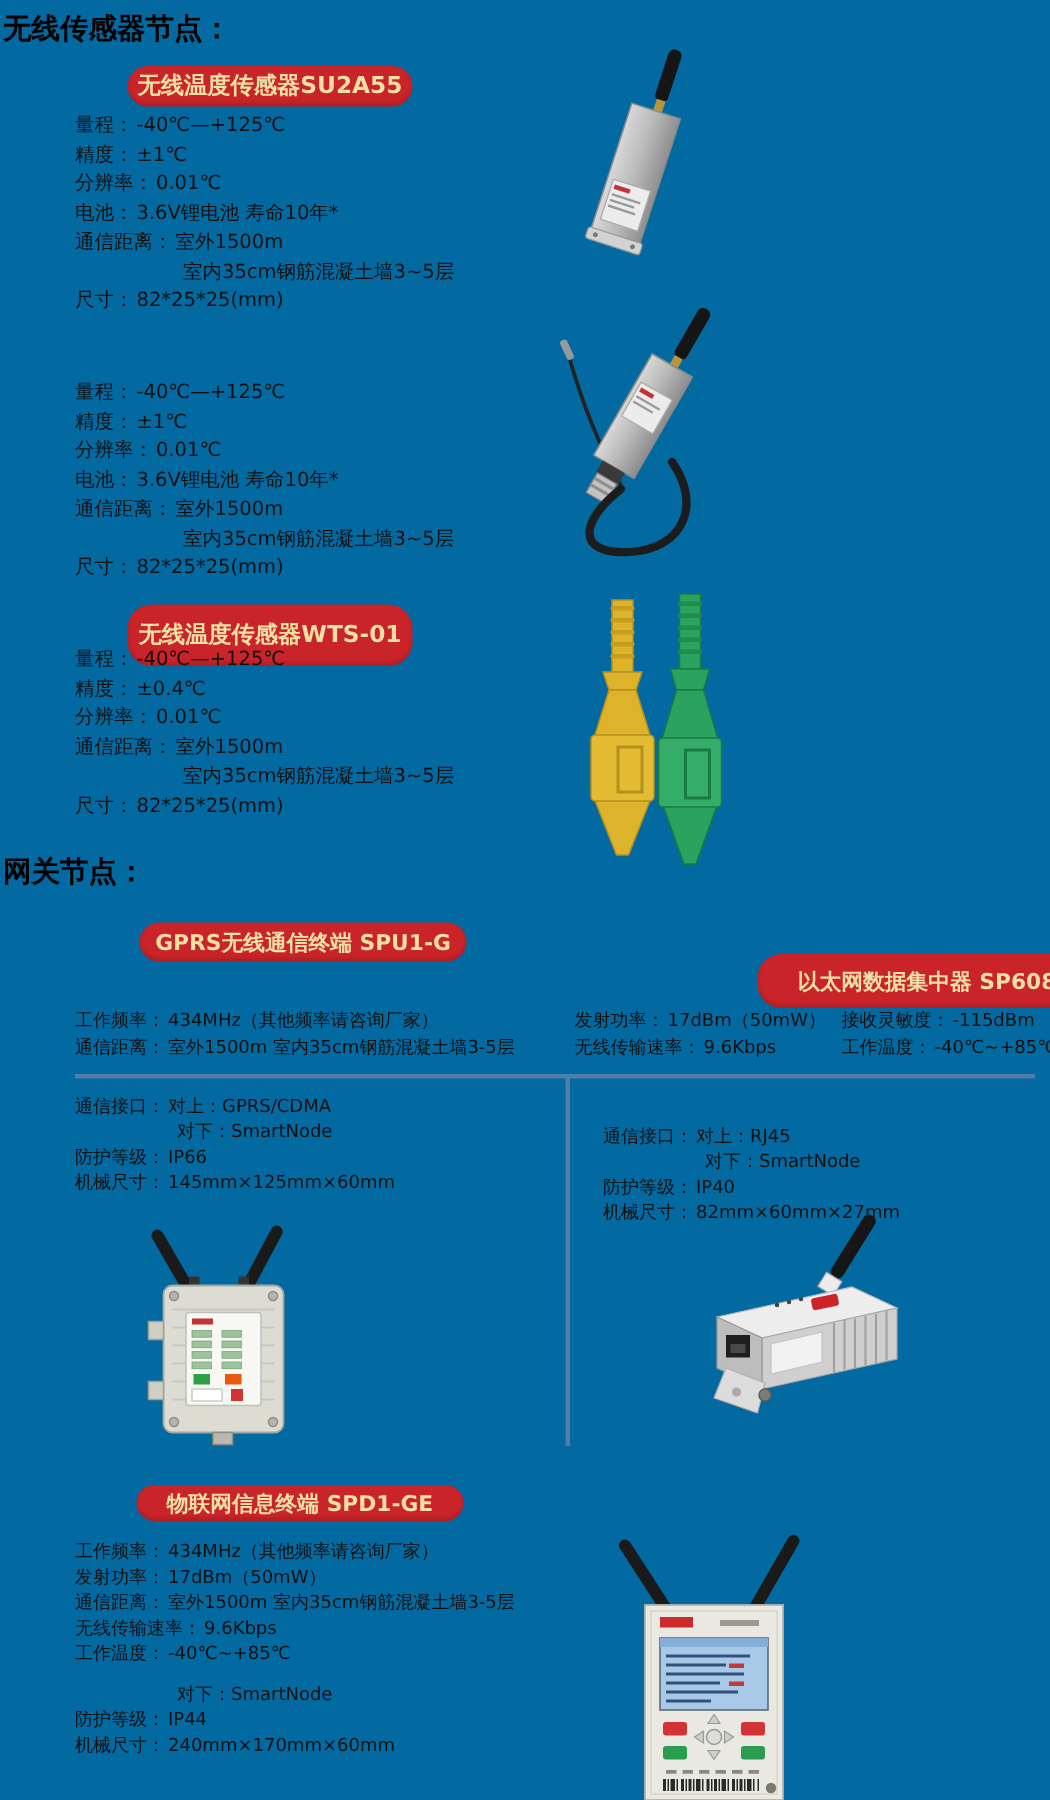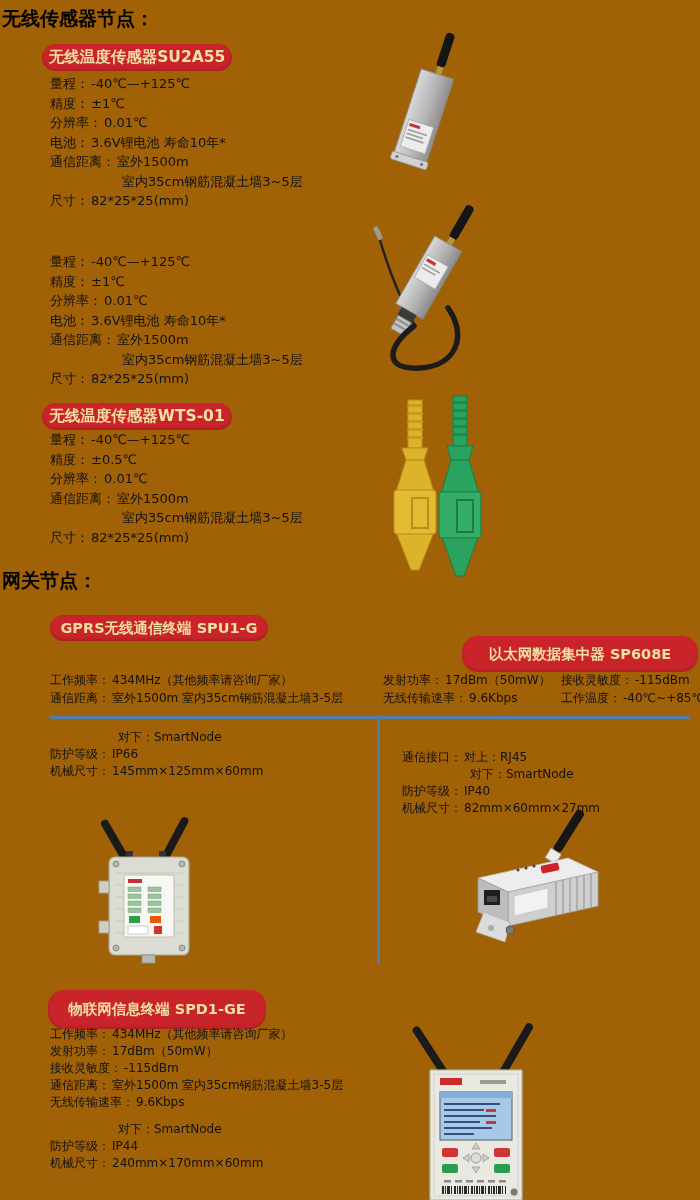--- a/index.html
+++ b/index.html
@@ -1,25 +1,25 @@
 <!DOCTYPE html>
 <html style="--badge-red: #c9242a; --badge-text: #f2dfa3; --divider-blue: #4f7dae;"><head>
 <meta charset="utf-8">
 <style>
   html,body { margin:0; padding:0; background:#fff; }
   body { font-family:"DejaVu Sans","Liberation Sans",sans-serif; }
-  .page { position:relative; width:700px; height:1200px; background:#a16207; overflow:hidden; }
+  .page { position:relative; width:700px; height:1200px; background:#0369a1; overflow:hidden; }
 
   .h1 { position:absolute; font-size:19px; font-weight:bold; color:#000; white-space:nowrap; }
 
   .badge {
     position:absolute; background:var(--badge-red,#c9242a);
     color:var(--badge-text,#f2dfa3); font-weight:bold; text-align:center;
     border-radius:16px; display:flex; align-items:center; justify-content:center;
-    white-space:nowrap; box-shadow: inset 0 -2px 3px rgba(0,0,0,.15);
+    white-space:nowrap; box-shadow: inset 0 -2px 3px rgba(0,0,0,.15); margin-left: 43px;
   }
   .badge.b-sensor { font-size:15.5px; }
   .badge.b-gw     { font-size:14.5px; }
 
   .specs { position:absolute; color:#111; font-weight:normal; }
   .spec-line { white-space:nowrap; }
   .sensor-specs .spec-line { font-size:13px; line-height:19.5px; }
   .gw-top .spec-line       { font-size:12px; line-height:18px; }
   .gw-details .spec-line   { font-size:12px; line-height:17px; }
   .bottom-specs .spec-line { font-size:12px; line-height:17px; }
@@ -104,24 +104,24 @@
         <rect x="63" y="75" width="15" height="1.5" fill="#9a9a9a"></rect>
         <rect x="65" y="120" width="17" height="9" fill="#3a3a3a"></rect>
         <rect x="66" y="129" width="15" height="15" fill="#c2c2c2" stroke="#808080" stroke-width="0.8"></rect>
         <rect x="66" y="132" width="15" height="2" fill="#8e8e8e"></rect>
         <rect x="66" y="137" width="15" height="2" fill="#8e8e8e"></rect>
       </g>
       <path d="M56 128 C 28 150, 26 172, 62 170 C 98 168, 110 138, 90 110" stroke="#1c1c1c" stroke-width="5.5" fill="none" stroke-linecap="round"></path>
     </svg>
   </div>
 
-  <div class="badge b-sensor" style="left:42px;top:403px;width:190px;height:27px;">无线温度传感器WTS-01</div>
+  <div class="badge b-sensor" style="left:42px;top:403px;width:190px;height:41px;">无线温度传感器WTS-01</div>
   <div class="specs sensor-specs" style="left:50px;top:430px;">
       <div class="spec-line"><span class="lbl">量程：</span><span class="val">-40℃—+125℃</span></div>
-      <div class="spec-line"><span class="lbl">精度：</span><span class="val">±0.5℃</span></div>
+      <div class="spec-line"><span class="lbl">精度：</span><span class="val">±0.4℃</span></div>
       <div class="spec-line"><span class="lbl">分辨率：</span><span class="val">0.01℃</span></div>
       <div class="spec-line"><span class="lbl">通信距离：</span><span class="val">室外1500m</span></div>
       <div class="spec-line" style="padding-left: 72px;"><span class="val">室内35cm钢筋混凝土墙3~5层</span></div>
       <div class="spec-line"><span class="lbl">尺寸：</span><span class="val">82*25*25(mm)</span></div>
     </div>
   <div class="photo" style="left:388px;top:392px;">
     <svg width="105" height="190" viewBox="0 0 105 190">
 
       <g stroke="#b5901c" stroke-width="1" fill="#dcb32a">
         <rect x="20" y="8" width="14" height="48"></rect>
@@ -156,20 +156,21 @@
   </div>
 
   <div class="h1" style="left:2px;top:568px;">网关节点：</div>
 
   <div class="badge b-gw" style="left:50px;top:615px;width:218px;height:26px;">GPRS无线通信终端 SPU1-G</div>
   <div class="specs gw-top" style="left:50px;top:671px;">
       <div class="spec-line"><span class="lbl">工作频率：</span><span class="val">434MHz（其他频率请咨询厂家）</span></div>
       <div class="spec-line"><span class="lbl">通信距离：</span><span class="val">室外1500m 室内35cm钢筋混凝土墙3-5层</span></div>
     </div>
   <div class="specs gw-details" style="left:50px;top:729px;">
+      <div class="spec-line"><span class="lbl">通信接口：</span><span class="val">对上：GPRS/CDMA</span></div>
       <div class="spec-line" style="padding-left: 68px;"><span class="val">对下：SmartNode</span></div>
       <div class="spec-line"><span class="lbl">防护等级：</span><span class="val">IP66</span></div>
       <div class="spec-line"><span class="lbl">机械尺寸：</span><span class="val">145mm×125mm×60mm</span></div>
     </div>
   <div class="photo" style="left:82px;top:793px;">
     <svg width="130" height="172" viewBox="0 0 130 172">
       <rect x="44" y="20" width="8" height="54" rx="4" fill="#1a1a1a" transform="rotate(-30 48 74)"></rect>
       <rect x="74" y="18" width="8" height="56" rx="4" fill="#1a1a1a" transform="rotate(28 78 74)"></rect>
       <rect x="44" y="58" width="7" height="10" fill="#333"></rect>
       <rect x="77" y="58" width="7" height="10" fill="#333"></rect>
@@ -245,27 +246,27 @@
       <rect x="39" y="96" width="10" height="6" fill="#4a4a4a"></rect>
       <polygon points="36,112 62,122 57,142 28,132" fill="#dcdcdc" stroke="#b0b0b0" stroke-width="0.8"></polygon>
       <circle cx="43" cy="128" r="3" fill="#aaa"></circle>
       <circle cx="62" cy="130" r="4" fill="#7c7c7c" stroke="#5d5d5d"></circle>
     </svg>
   </div>
 
   <div class="hline" style="left:50px;top:716px;width:640px;"></div>
   <div class="vline" style="left:377px;top:716px;height:248px;"></div>
 
-  <div class="badge b-gw" style="left:48px;top:990px;width:218px;height:39px;">物联网信息终端 SPD1-GE</div>
+  <div class="badge b-gw" style="left:48px;top:990px;width:218px;height:24px;">物联网信息终端 SPD1-GE</div>
   <div class="specs bottom-specs" style="left:50px;top:1026px;">
       <div class="spec-line"><span class="lbl">工作频率：</span><span class="val">434MHz（其他频率请咨询厂家）</span></div>
       <div class="spec-line"><span class="lbl">发射功率：</span><span class="val">17dBm（50mW）</span></div>
-      <div class="spec-line"><span class="lbl">接收灵敏度：</span><span class="val">-115dBm</span></div>
       <div class="spec-line"><span class="lbl">通信距离：</span><span class="val">室外1500m 室内35cm钢筋混凝土墙3-5层</span></div>
       <div class="spec-line"><span class="lbl">无线传输速率：</span><span class="val">9.6Kbps</span></div>
+      <div class="spec-line"><span class="lbl">工作温度：</span><span class="val">-40℃~+85℃</span></div>
       <div class="spec-line spacer"></div>
       <div class="spec-line" style="padding-left: 68px;"><span class="val">对下：SmartNode</span></div>
       <div class="spec-line"><span class="lbl">防护等级：</span><span class="val">IP44</span></div>
       <div class="spec-line"><span class="lbl">机械尺寸：</span><span class="val">240mm×170mm×60mm</span></div>
     </div>
   <div class="photo" style="left:400px;top:1012px;">
     <svg width="150" height="188" viewBox="0 0 150 188">
       <g transform="rotate(-33 45 62)">
         <rect x="41" y="6" width="8" height="58" rx="4" fill="#1a1a1a"></rect>
         <rect x="41.5" y="60" width="7" height="8" fill="#333"></rect>

